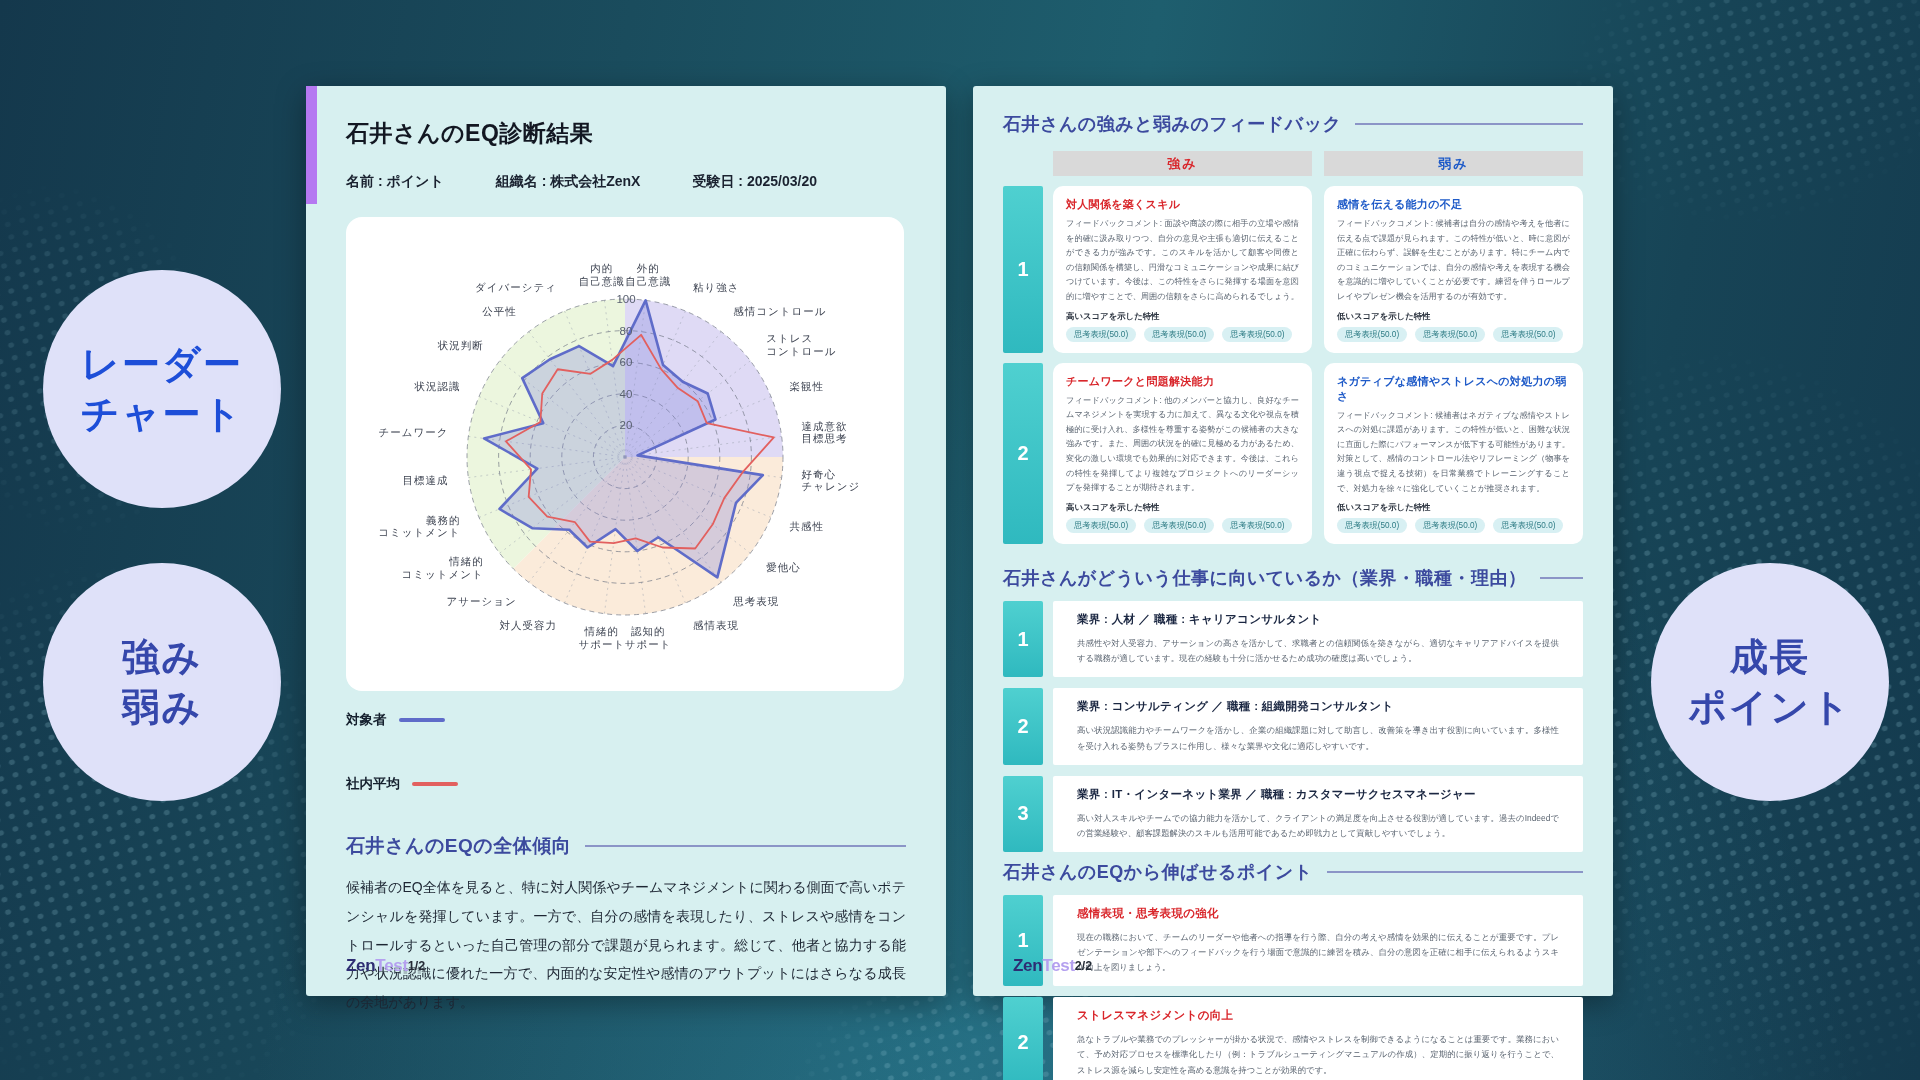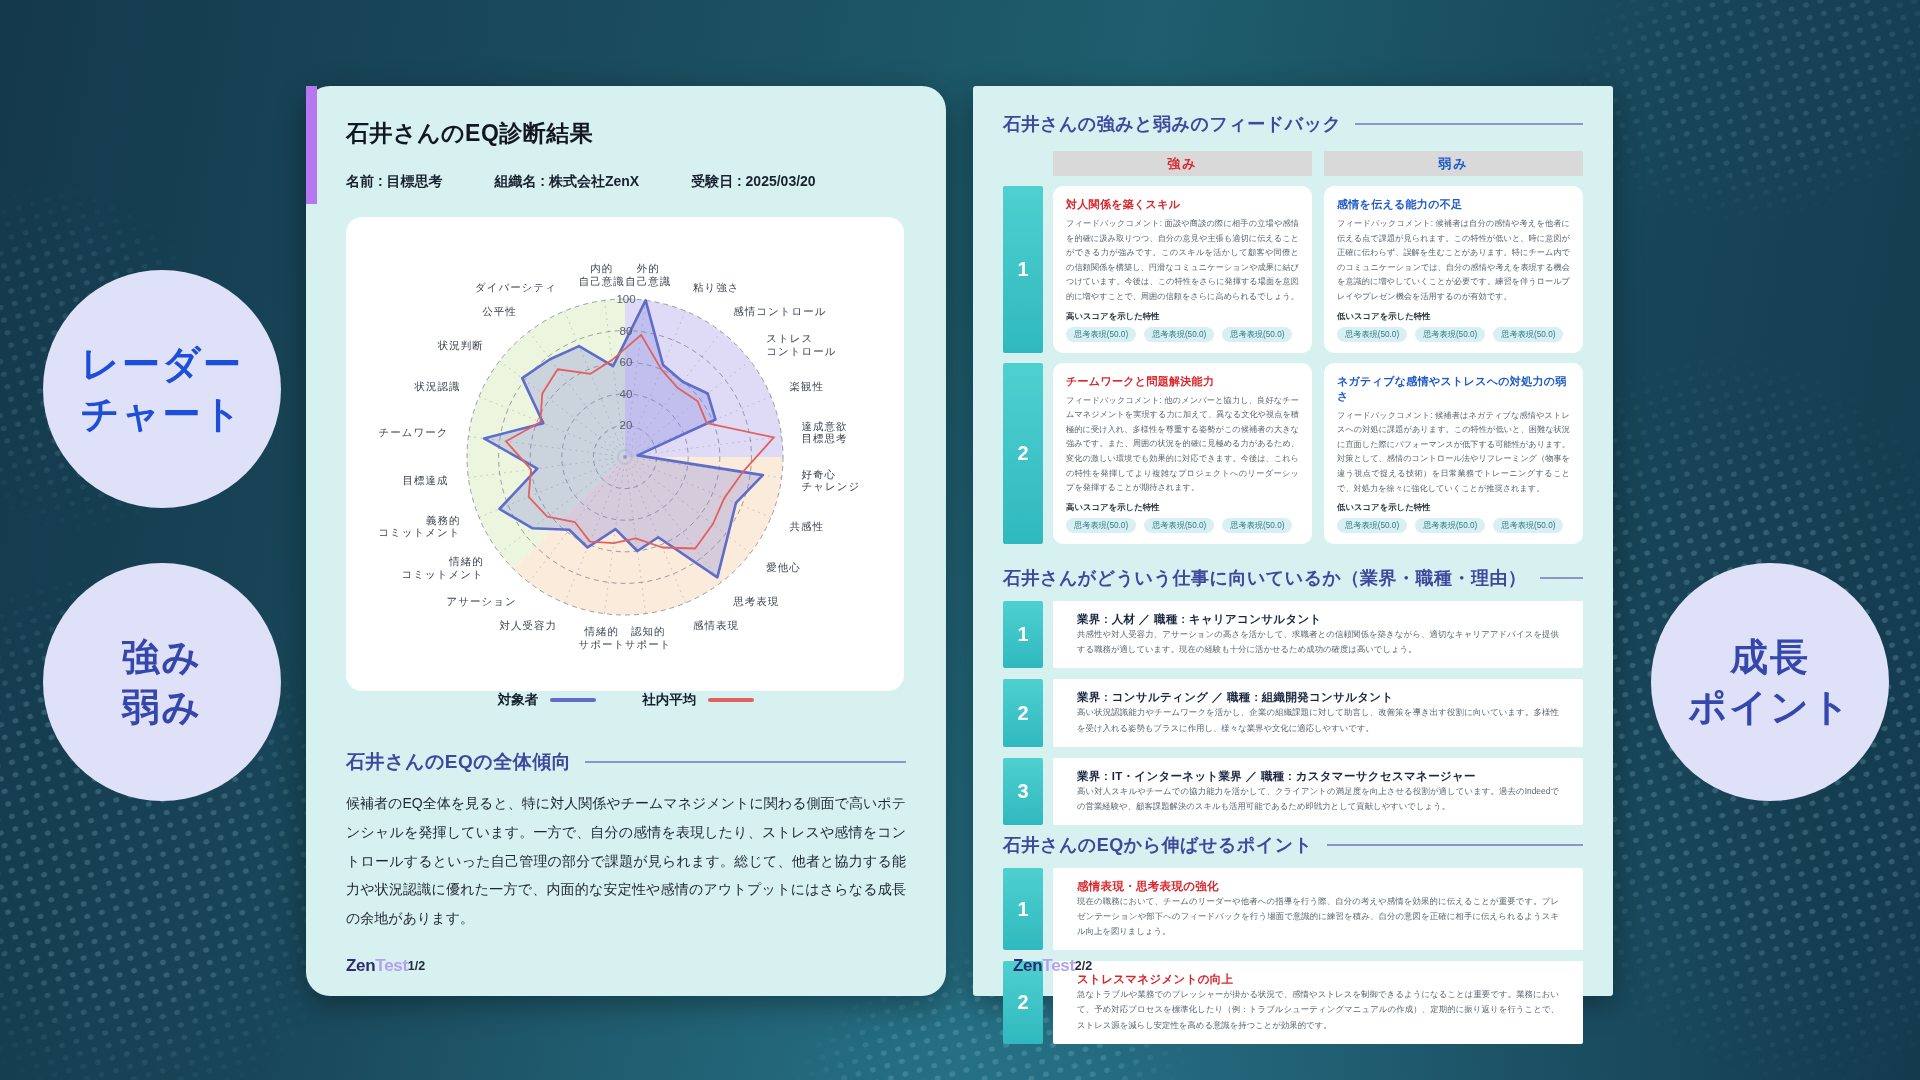--- a/index.html
+++ b/index.html
@@ -34,21 +34,21 @@
   #page1{left:306px;}
   #page2{left:973px;}
   .page-inner{position:relative;width:100%;height:100%;box-sizing:border-box;}
 
   
   #p1-accent{position:absolute;left:0;top:0;width:11px;height:118px;}
   #page1 .page-inner{padding:0 40px;}
   .p1-title{padding-top:32px;font-size:23px;font-weight:bold;color:#121722;letter-spacing:.5px;}
   .p1-meta{margin-top:24px;display:flex;gap:52px;font-size:14px;font-weight:bold;color:#1a2230;}
   .chart-panel{margin-top:26px;width:558px;height:474px;background:#ffffff;border-radius:16px;}
-  .legend-row{display:flex;justify-content:center;align-items:center;gap:46px;}
+  .legend-row{margin-top:20px;display:flex;justify-content:center;gap:46px;flex-direction:column;}
   .legend-item{display:flex;align-items:center;gap:12px;font-size:13.5px;font-weight:bold;color:#15202e;}
   .legend-swatch{width:46px;height:3.5px;border-radius:2px;display:inline-block;}
   .section-head{display:flex;align-items:center;gap:14px;}
   .section-head .rule{flex:1;height:1.5px;background:#8b95c7;}
   .section-title{font-size:19px;font-weight:bold;letter-spacing:.5px;}
   #p1-overview-head{margin-top:40px;}
   .p1-body{margin-top:14px;font-size:14px;line-height:2.06;color:#1d2633;text-align:justify;}
   .page-footer{position:absolute;left:40px;right:40px;bottom:20px;display:flex;justify-content:flex-start;align-items:center;}
   .logo{font-size:17px;font-weight:800;letter-spacing:-0.3px;}
   .page-num{font-size:12.5px;font-weight:bold;color:#242b36;}
@@ -66,21 +66,21 @@
   .fb-cards{flex:1;display:flex;gap:12px;}
   .card{flex:1;background:#fff;border-radius:10px;padding:11px 13px;box-sizing:border-box;}
   .card-title{font-size:11px;font-weight:bold;letter-spacing:.3px;}
   .card-comment{margin-top:5px;font-size:8.2px;line-height:1.78;color:#5a6470;text-align:justify;}
   .traits-label{margin-top:6px;font-size:8.4px;font-weight:bold;color:#2c3440;}
   .badge-row{margin-top:5px;display:flex;gap:8px;}
   .badge{font-size:8.2px;padding:2px 8px;border-radius:9px;white-space:nowrap;}
   .flow-row{margin-top:11px;display:flex;gap:10px;align-items:stretch;}
   .flow-card{flex:1;background:#fff;border-radius:2px;padding:11px 24px;box-sizing:border-box;}
   .job-title{font-size:11.5px;font-weight:bold;color:#1b2742;letter-spacing:.3px;}
-  .flow-body{margin-top:0;font-size:8.4px;line-height:1.8;color:#5a6470;text-align:justify;}
+  .flow-body{margin-top:9px;font-size:8.4px;line-height:1.8;color:#5a6470;text-align:justify;}
   #p2-head2{margin-top:22px;}
   #p2-head3{margin-top:8px;}
 </style>
 </head>
 <body>
 
 <div id="canvas">
   <div class="glow"></div>
   <div class="dots" id="dots-a"></div>
   <div class="dots" id="dots-b"></div>
@@ -94,26 +94,26 @@
   </div>
   <div class="side-circle" id="circle-l2" style="background: rgb(223, 225, 249); color: rgb(53, 71, 171);">
     <span>強み</span>
     <span>弱み</span>
   </div>
   <div class="side-circle" id="circle-r2" style="background: rgb(223, 225, 249); color: rgb(53, 71, 171);">
     <span>成長</span>
     <span>ポイント</span>
   </div>
 
-  <div class="page" id="page1" style="background: rgb(215, 240, 240); border-radius: 24px;">
+  <div class="page" id="page1" style="background: rgb(215, 240, 240);">
     <div id="p1-accent" style="background: rgb(181, 120, 241);"></div>
     <div class="page-inner">
       <div class="p1-title">石井さんのEQ診断結果</div>
       <div class="p1-meta">
-        <span>名前 : 目標思考</span>
+        <span>名前 : ポイント</span>
         <span>組織名 : 株式会社ZenX</span>
         <span>受験日 : 2025/03/20</span>
       </div>
       <div class="chart-panel">
         <svg id="radar-svg" width="558" height="474" viewBox="0 0 558 474">
             <path d="M279,240 L279,82 A158,158 0 0 1 437,240 Z" fill="#dcd6f4" opacity="0.9"></path>
             <path d="M279,240 L437,240 A158,158 0 0 1 167.2771285725255,351.7228714274745 Z" fill="#fbe9d6" opacity="0.9"></path>
             <path d="M279,240 L167.2771285725255,351.7228714274745 A158,158 0 0 1 278.99999999999994,82 Z" fill="#eaf5da" opacity="0.9"></path>
             <line x1="279" y1="240" x2="258.3768616292318" y2="83.35171190293795" stroke="#9aa0ad" stroke-width="0.7" stroke-dasharray="2,4" opacity="0.7"></line>
             <line x1="279" y1="240" x2="299.6231383707682" y2="83.35171190293795" stroke="#9aa0ad" stroke-width="0.7" stroke-dasharray="2,4" opacity="0.7"></line>

